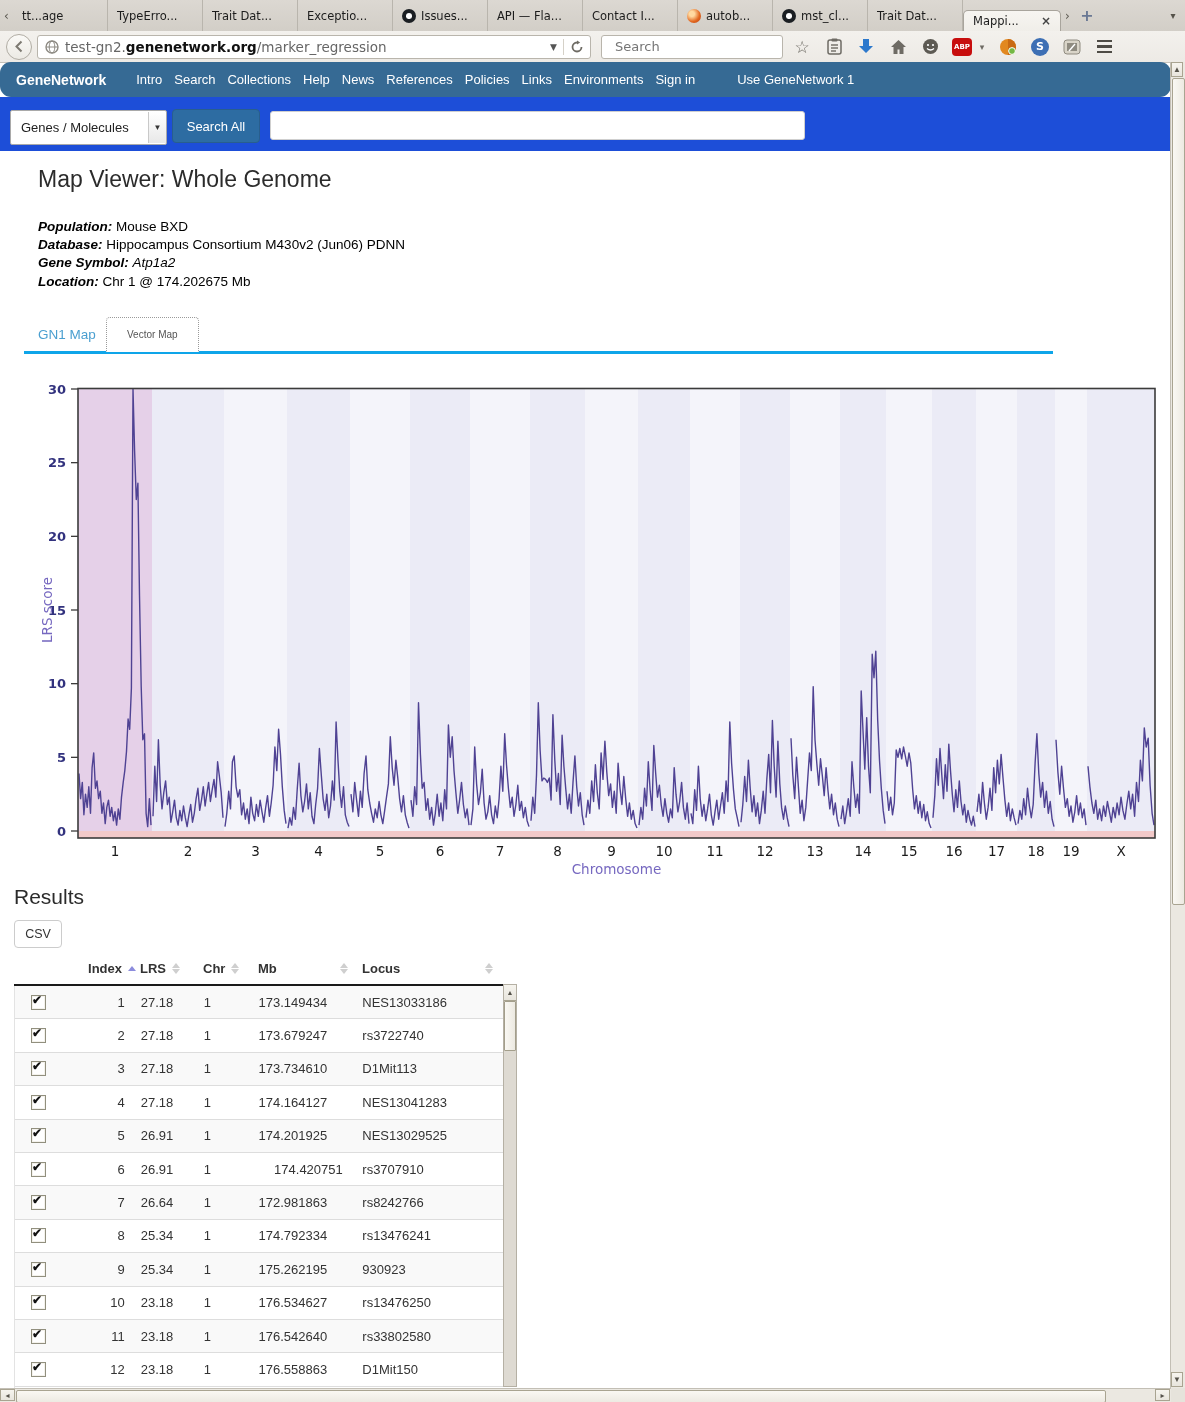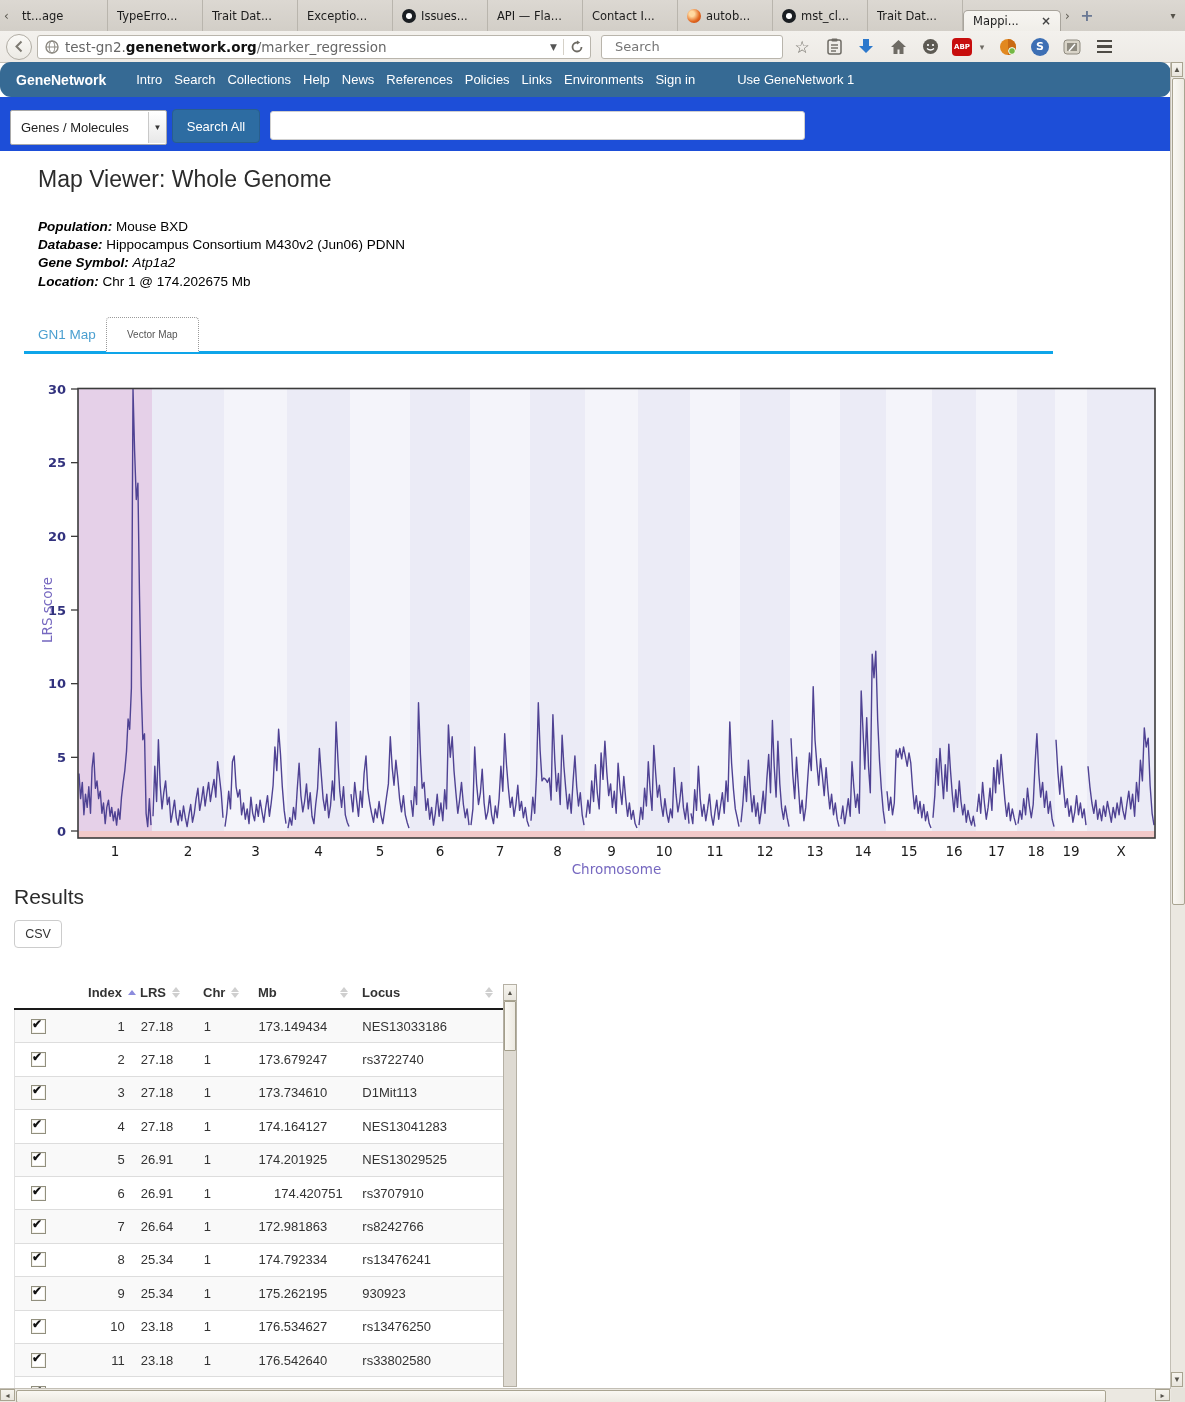--- a/index.html
+++ b/index.html
@@ -79,21 +79,21 @@
   .maptabs{position:absolute;left:24px;top:317px;width:1029px;height:34px;border-bottom:3px solid #0ea5e9;}
   .gn1map{position:absolute;left:14px;top:10px;color:#4a9fd0;font-size:13.5px;}
   .vectormap{position:absolute;left:82px;top:0px;height:33px;padding:0 20px;background:#fff;border:1px dotted #9a9a9a;
         border-bottom:1px solid #fff;border-radius:4px 4px 0 0;display:flex;align-items:center;font-size:10px;color:#555;}
   #chart{position:absolute;left:0;top:375px;}
   .results-h{position:absolute;left:14px;top:885px;font-size:21px;color:#2b2b2b;}
   .csvbtn{position:absolute;left:14px;top:920px;width:46px;height:26px;border:1px solid #cccccc;border-radius:4px;
         background:#fff;display:flex;align-items:center;justify-content:center;font-size:12.5px;color:#333;}
   
   .rtable{position:absolute;left:14px;top:953px;width:489px;font-size:13px;color:#333;}
-  .thead{display:flex;height:31px;align-items:center;border-bottom:2px solid #1a1a1a;font-weight:bold;margin-top:24px;}
+  .thead{display:flex;height:31px;align-items:center;border-bottom:2px solid #1a1a1a;font-weight:bold;}
   .th{display:flex;align-items:center;box-sizing:border-box;}
   .sort-both{display:inline-flex;flex-direction:column;margin-left:6px;gap:1px;}
   .tri-up{width:0;height:0;border-left:4px solid transparent;border-right:4px solid transparent;border-bottom:5px solid #cfcfcf;}
   .tri-dn{width:0;height:0;border-left:4px solid transparent;border-right:4px solid transparent;border-top:5px solid #cfcfcf;}
   .tri-active{border-bottom-color:#8c8cdd;}
   .tbody{height:403px;overflow:hidden;border-left:1px solid #e3e3e3;}
   .tr{display:flex;align-items:center;height:33.4px;box-sizing:border-box;border-bottom:1px solid #ddd;background:#fff;}
   .tr.odd{background:#f9f9f9;}
   .td{box-sizing:border-box;}
   .cbx{width:13px;height:13px;background:#fff;border:1px solid #918f7e;box-shadow:0 0 0 1px #f4f2ec inset;

